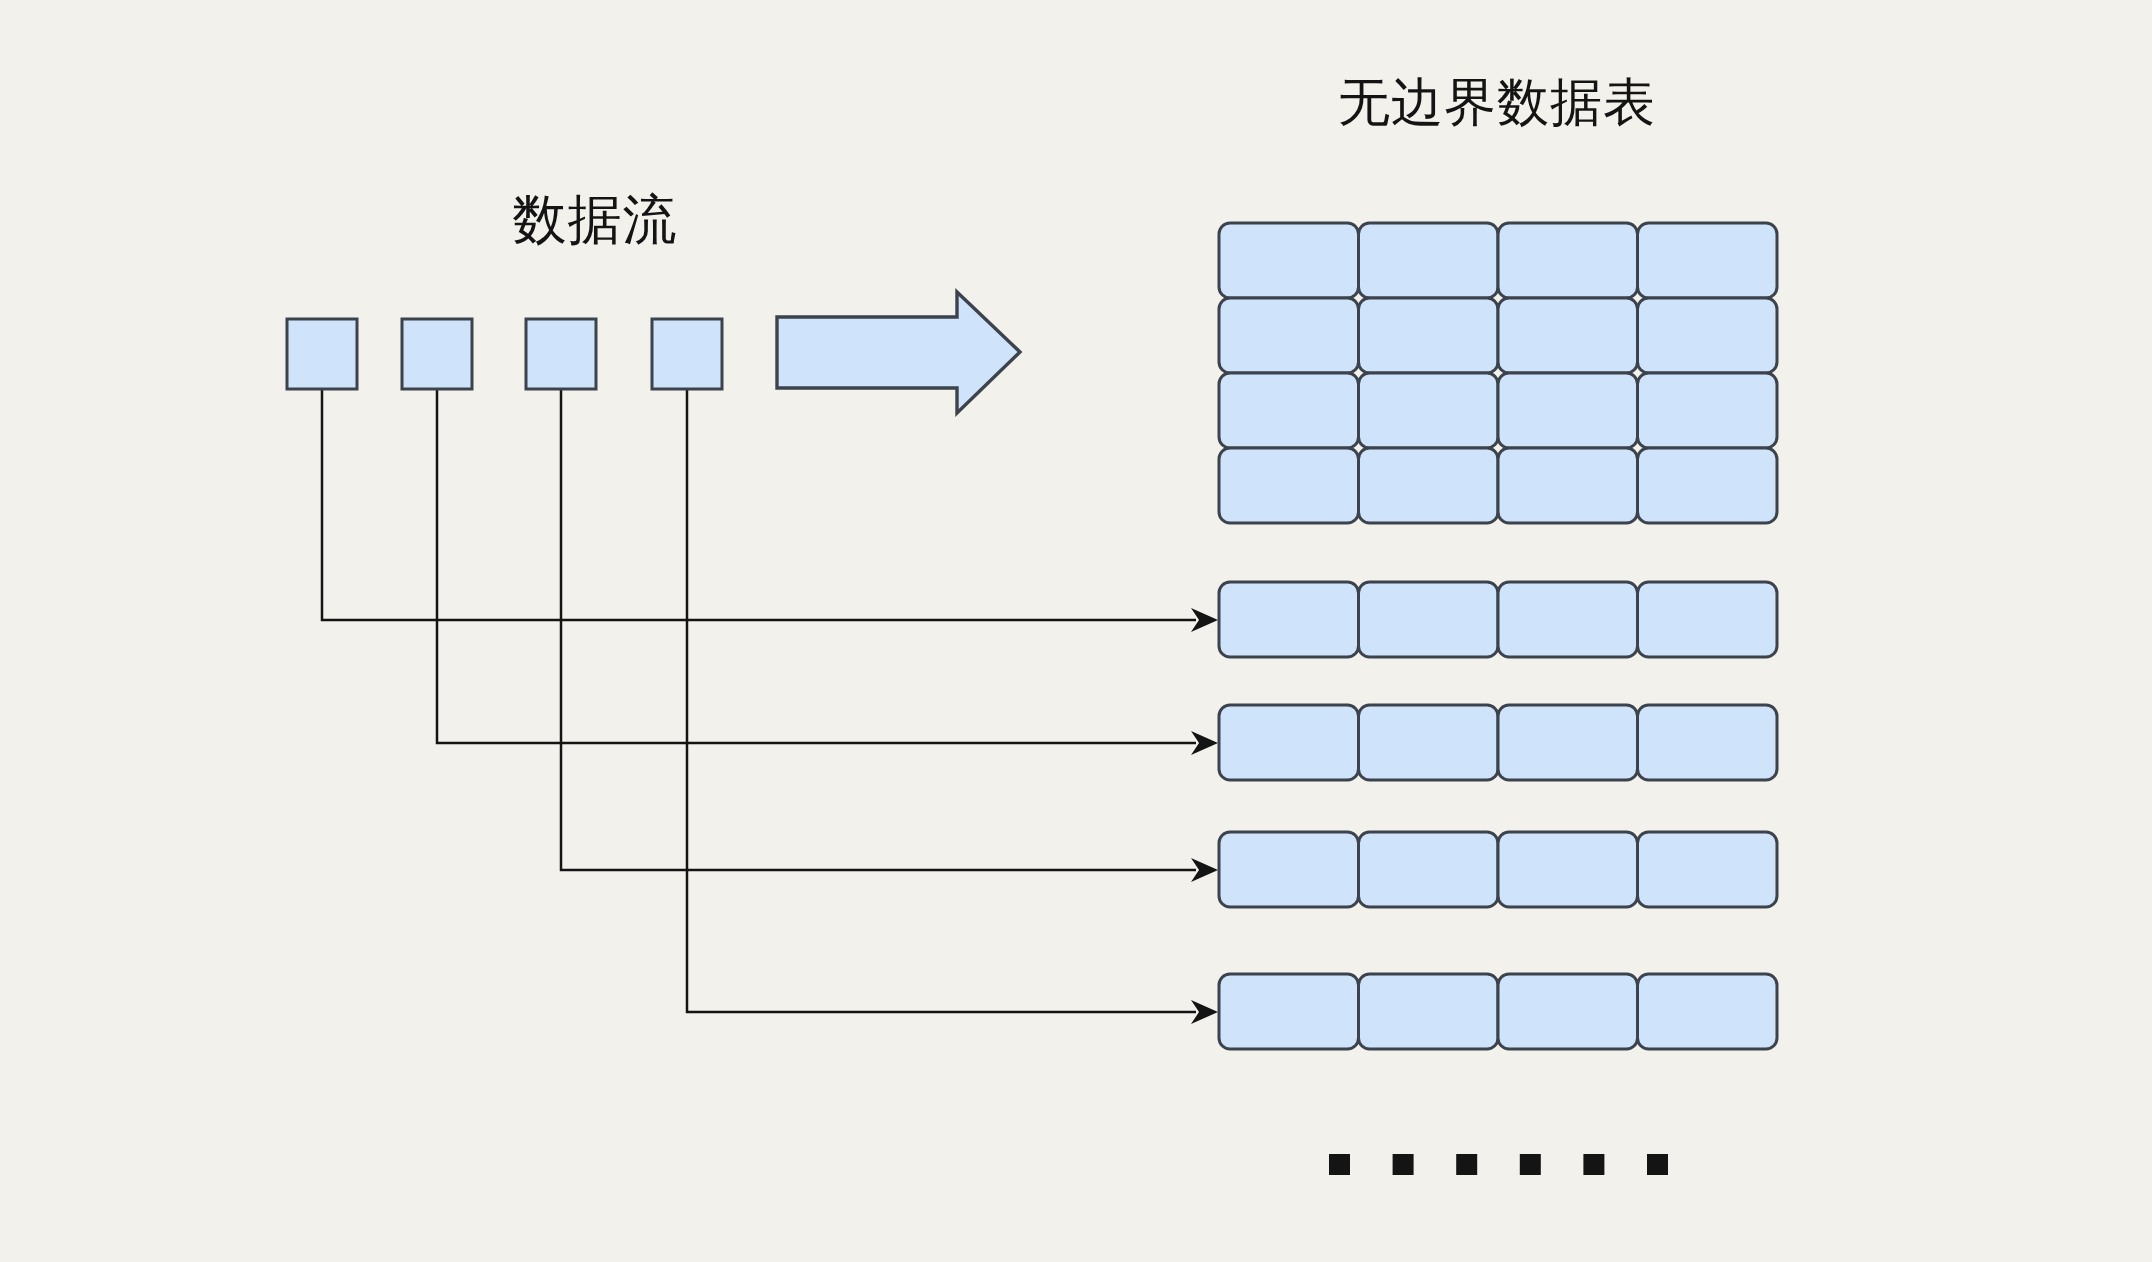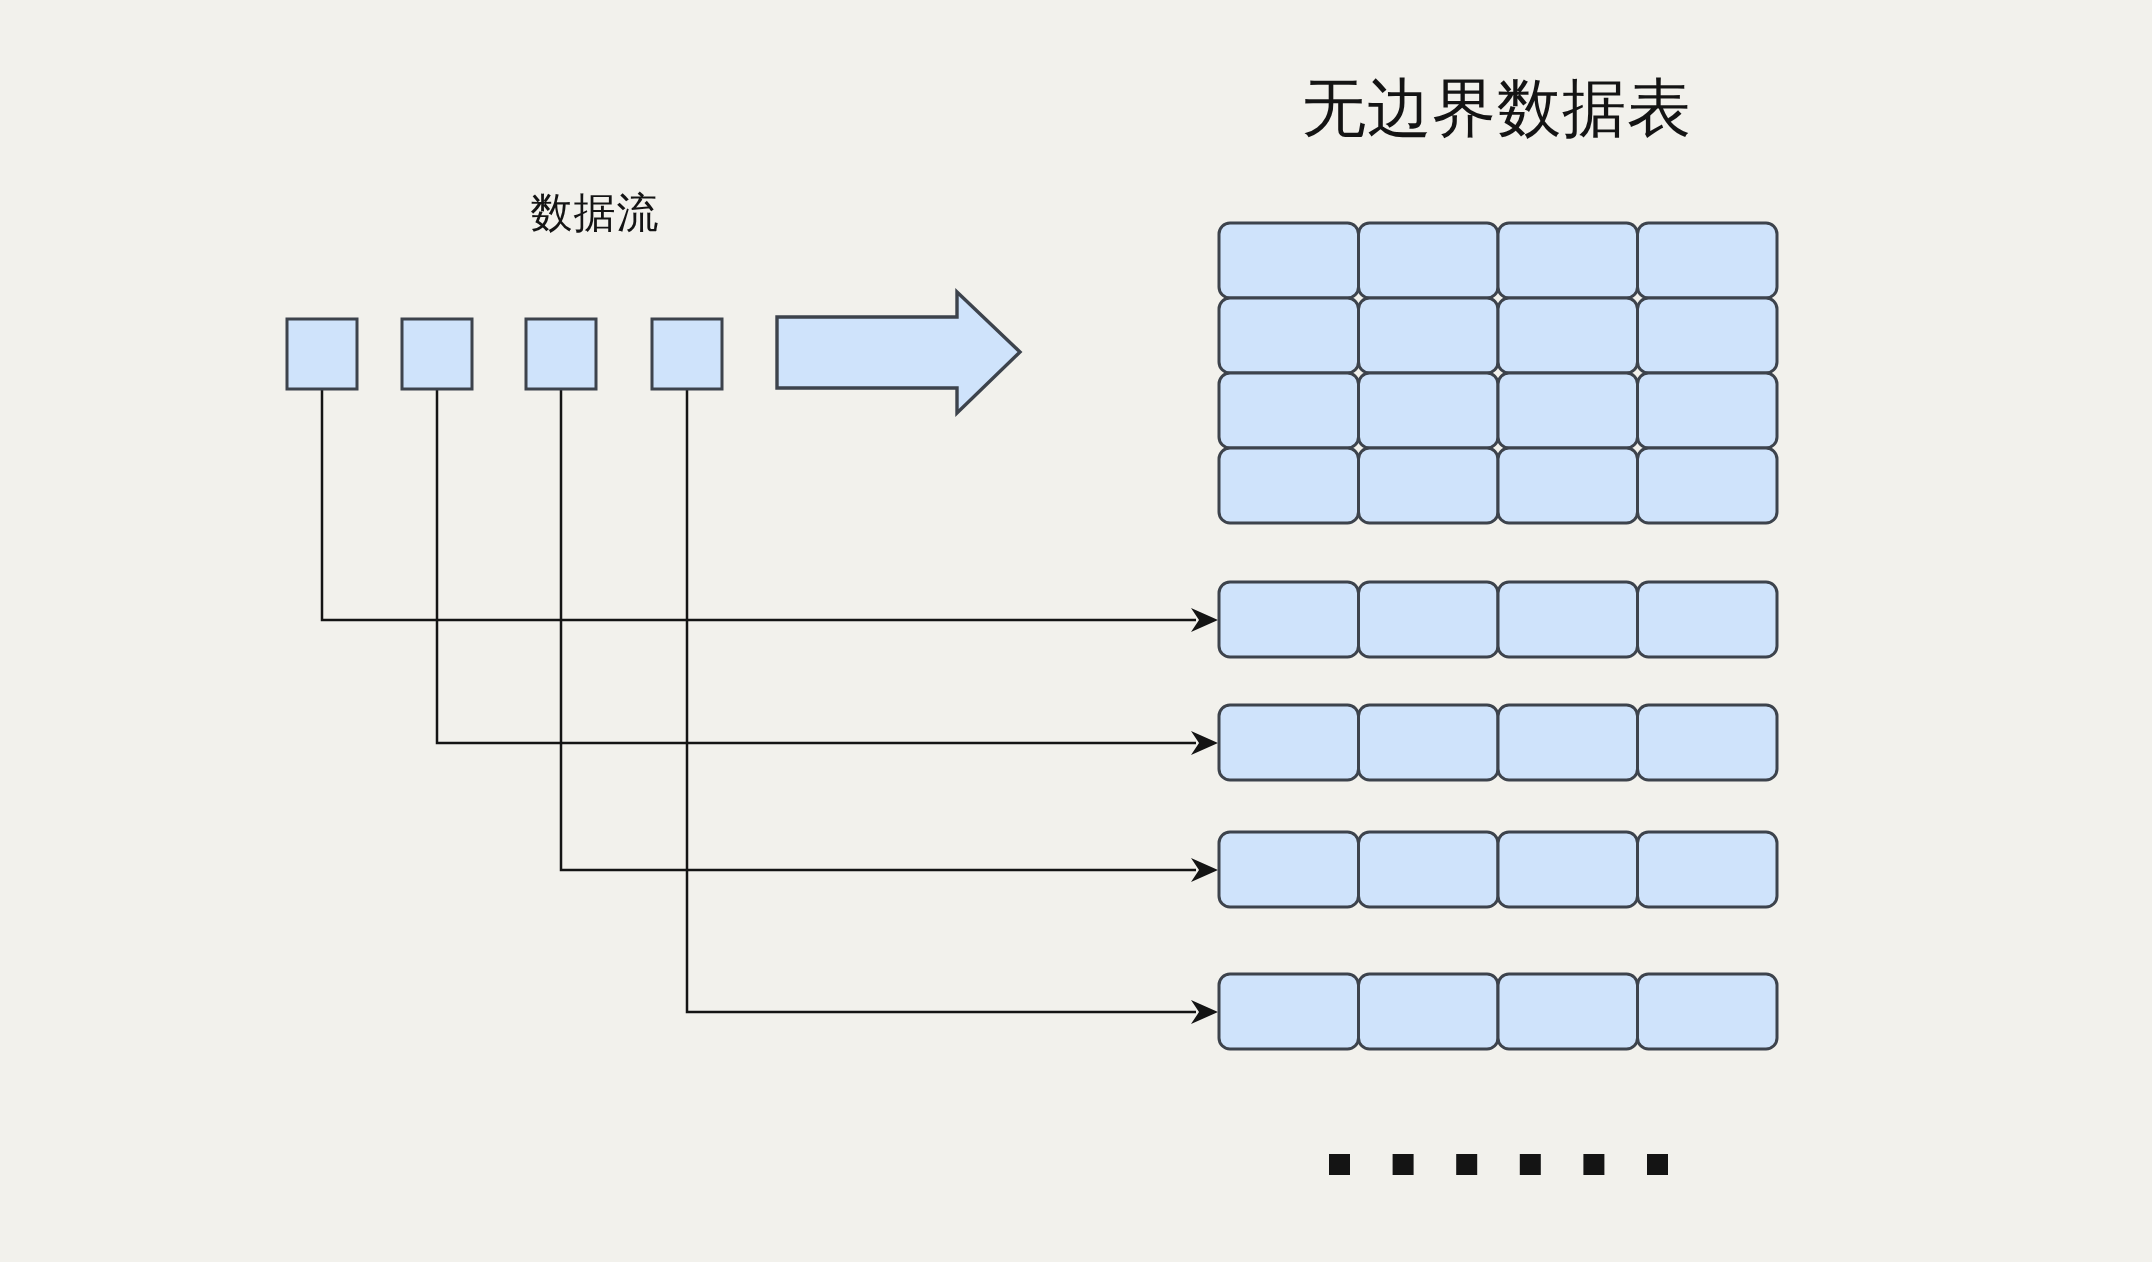--- a/index.html
+++ b/index.html
@@ -29,26 +29,26 @@
     transform: translateX(-50%);
     white-space: nowrap;
     font-weight: 500;
     letter-spacing: 1px;
     line-height: 1;
     user-select: none;
   }
   .stream-label {
     left: 595px;
     top: 192px;
-    font-size: 42px;
+    font-size: 54px;
   }
   .table-title {
     left: 1497px;
     top: 76px;
-    font-size: 64px;
+    font-size: 52px;
     text-align: center;
   }
 </style>
 </head>
 <body>
 
 <div class="stage" style="background: rgb(242, 241, 236);">
   <svg class="diagram-svg" id="diagram-svg" viewBox="0 0 2152 1262" xmlns="http://www.w3.org/2000/svg">
       <path d="M 322 389 V 620 H 1196" fill="none" stroke="#141414" stroke-width="2.5"></path>
       <polygon points="1218,620 1191,608 1199,620 1191,632" fill="#141414"></polygon>

